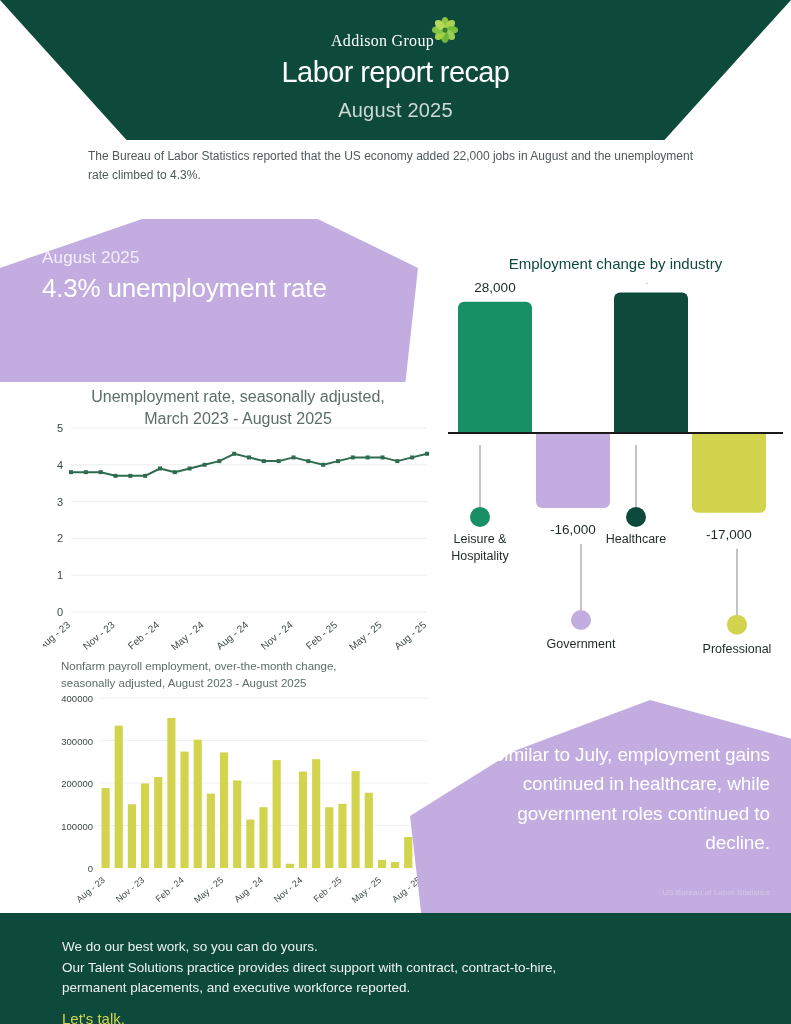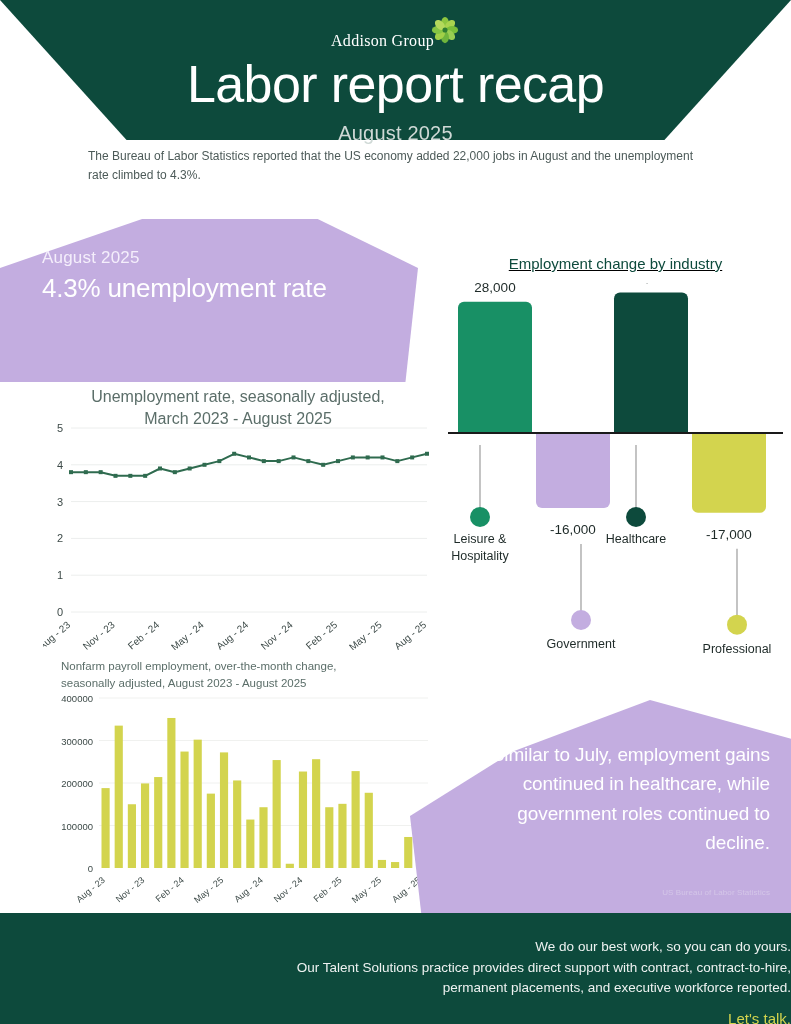--- a/index.html
+++ b/index.html
@@ -18,21 +18,21 @@
     background:#0D4A3C;
     clip-path: polygon(7.5% 0%, 92.5% 0%, 100% 0%, 100% 0%, 84% 100%, 16% 100%, 0 0);
     -webkit-clip-path: polygon(7.5% 0%, 92.5% 0%, 100% 0%, 100% 0%, 84% 100%, 16% 100%, 0 0);
   }
   .hdr-inner { position:absolute; left:0; top:0; width:791px; height:140px;
                display:flex; flex-direction:column; align-items:center; }
   .logo-row { display:flex; align-items:flex-start; margin-top:17px; position:relative; }
   .logo-text { color:#ffffff; font-family:"Liberation Serif", serif; font-size:16px;
                letter-spacing:.3px; line-height:1; margin-top:16px; }
   .logo-mark { width:30px; height:30px; margin-left:-4px; margin-top:-2px; }
-  .hdr-title { color:#ffffff; font-size:52px; font-weight:400; letter-spacing:-0.6px;
+  .hdr-title { color:#ffffff; font-size:29px; font-weight:400; letter-spacing:-0.6px;
                line-height:1; margin-top:9px; }
   .hdr-sub { color:#cfd9d6; font-size:20px; font-weight:400; margin-top:12px; letter-spacing:.2px; }
 
   
   .intro {
     position:absolute; left:88px; top:147px; width:615px;
     text-align:left; color:#4c5a58; font-size:12px; line-height:1.55;
   }
 
   
@@ -46,21 +46,21 @@
   .hero-date { color:#f4eefb; font-size:17px; letter-spacing:.2px; }
   .hero-l1 { color:#ffffff; font-size:26px; margin-top:14px; letter-spacing:-.2px; }
   .hero-l2 { color:#ffffff; font-size:26px; margin-top:5px; letter-spacing:-.2px; }
 
   
   .linechart { position:absolute; left:43px; top:386px; width:390px; height:265px; }
   .chart-title { text-align:center; color:#5b6e69; font-size:16px; line-height:1.35; font-weight:400;}
   .lc-area { position:absolute; left:0; top:34px; width:390px; height:230px; }
 
   
-  .industry { position:absolute; left:440px; top:255px; width:351px; height:400px;text-decoration:underline; }
+  .industry { position:absolute; left:440px; top:255px; width:351px; height:400px; }
   .industry-title { text-align:center; color:#0D4A3C; font-size:15px; font-weight:400; }
 
   
   .nonfarm { position:absolute; left:43px; top:658px; width:395px; height:250px; }
   .nf-title { text-align:left; color:#5b6e69; font-size:11.5px; line-height:1.45; padding-left:18px;}
 
   
   .quote {
     position:absolute; left:410px; top:700px; width:381px; height:215px;
     background:#C3ADE0;
@@ -72,21 +72,21 @@
     text-align:right; color:#ffffff; font-size:19px; line-height:1.55; letter-spacing:-.1px;
   }
   .quote-src {
     position:absolute; left:500px; top:888px; width:270px; text-align:right;
     color:#d4c6e8; font-size:8px; letter-spacing:.1px;
   }
 
   
   .footer {
     position:absolute; left:0; bottom:0; width:791px; height:111px;
-    background:#0D4A3C; padding:24px 0 0 62px;text-align:right;
+    background:#0D4A3C; padding:24px 0 0 62px;
   }
   .footer p { color:#eef2f1; font-size:13.5px; line-height:1.52; }
   .footer .cta { color:#D3D44E; font-size:15px; margin-top:9px; }
 
   text { font-family:"Liberation Sans", sans-serif; }
 </style>
 </head>
 <body>
 
 <div class="page">

